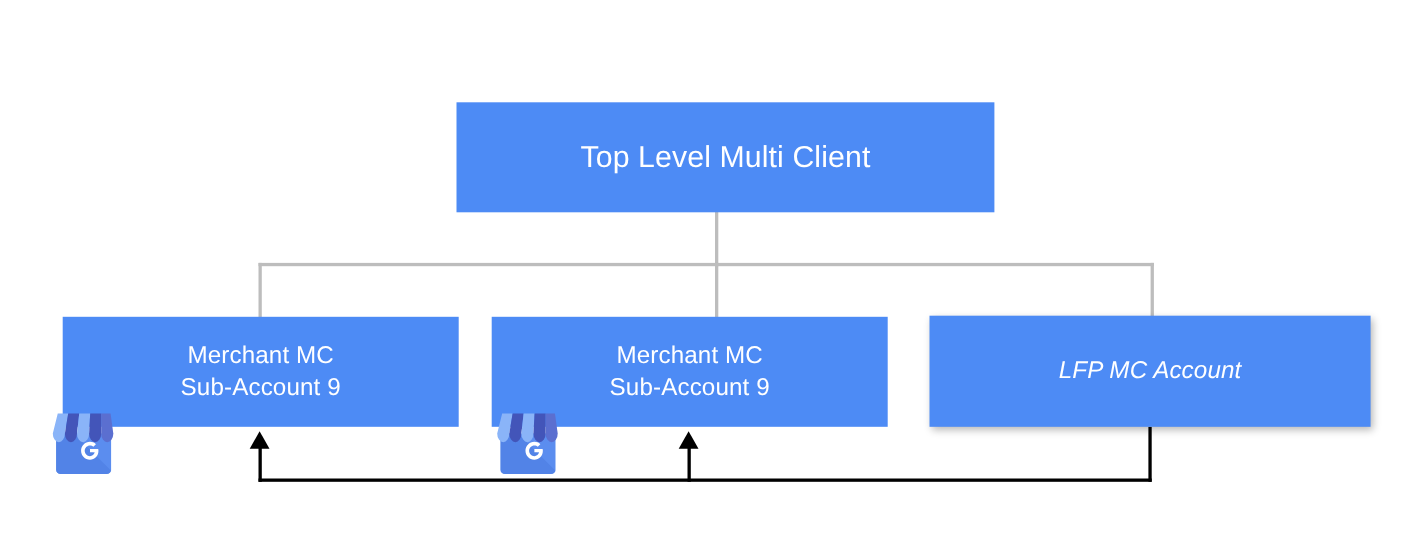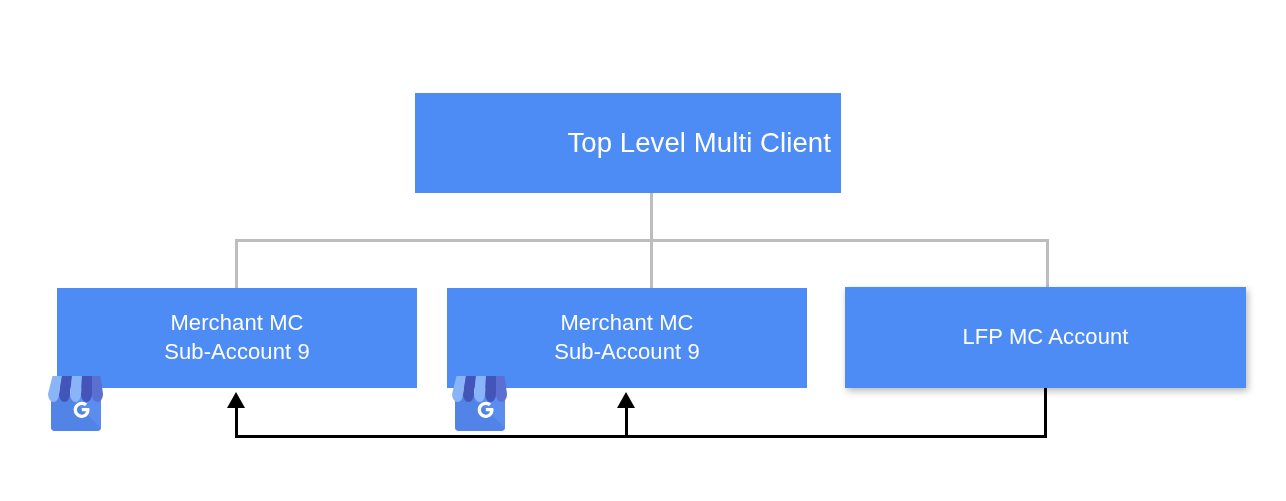--- a/index.html
+++ b/index.html
@@ -38,24 +38,23 @@
     display: block;
     width: 100%;
     padding: 0 10px;
     box-sizing: border-box;
   }
   .node .line2 { display: block; }
 
   #node-top {
     left: 415px;
     top: 93px;
-    width: 426px;
+    width: 489px;
     height: 100px;
     font-size: 27.5px;
-    text-align: right;
   }
   #node-sub1 {
     left: 57px;
     top: 288px;
     width: 360px;
     height: 100px;
     font-size: 22px;
   }
   #node-sub2 {
     left: 447px;
@@ -64,20 +63,21 @@
     height: 100px;
     font-size: 22px;
   }
   #node-lfp {
     left: 845px;
     top: 287px;
     width: 401px;
     height: 101px;
     font-size: 22px;
     box-shadow: 2px 3px 7px rgba(0,0,0,0.28);
+    font-style: italic;
   }
 
   
   .conn {
     position: absolute;
     background: #bdbdbd;
     z-index: 1;
   }
   
   #conn-stem   { left: 650px; top: 192px;  width: 3px;  height: 50px; }

